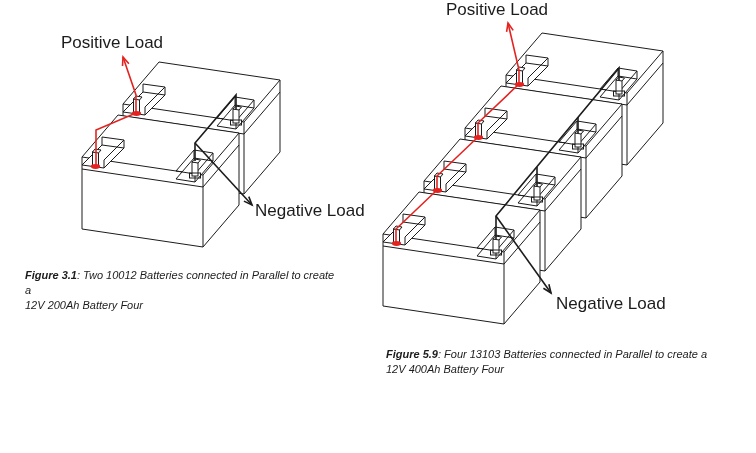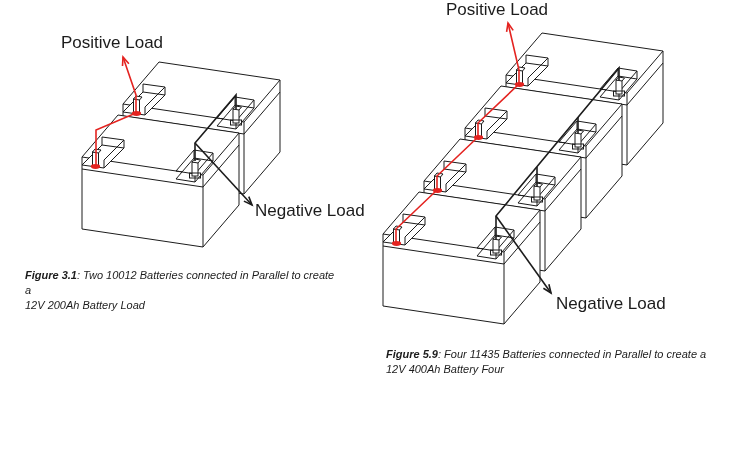--- a/index.html
+++ b/index.html
@@ -86,21 +86,21 @@
   </svg>
 
   <div class="lbl" style="left:61px;top:37px;">Positive Load</div>
   <div class="lbl" style="left:255px;top:205px;">Negative Load</div>
 
   <div class="lbl" style="left:446px;top:4px;">Positive Load</div>
   <div class="lbl" style="left:556px;top:298px;">Negative Load</div>
 
   <div class="cap" style="left:25px;top:268px;width:312px;">
     <span class="capb">Figure 3.1</span><span>: Two 10012 Batteries connected in Parallel to create a</span><br>
-    <span>12V 200Ah Battery Load</span>
+    <span>12V 200Ah Battery Four</span>
   </div>
 
   <div class="cap" style="left:386px;top:347px;width:324px;">
-    <span class="capb">Figure 5.9</span><span>: Four 11435 Batteries connected in Parallel to create a</span><br>
+    <span class="capb">Figure 5.9</span><span>: Four 13103 Batteries connected in Parallel to create a</span><br>
     <span>12V 400Ah Battery Four</span>
   </div>
 
 </div>
 
 </body></html>

